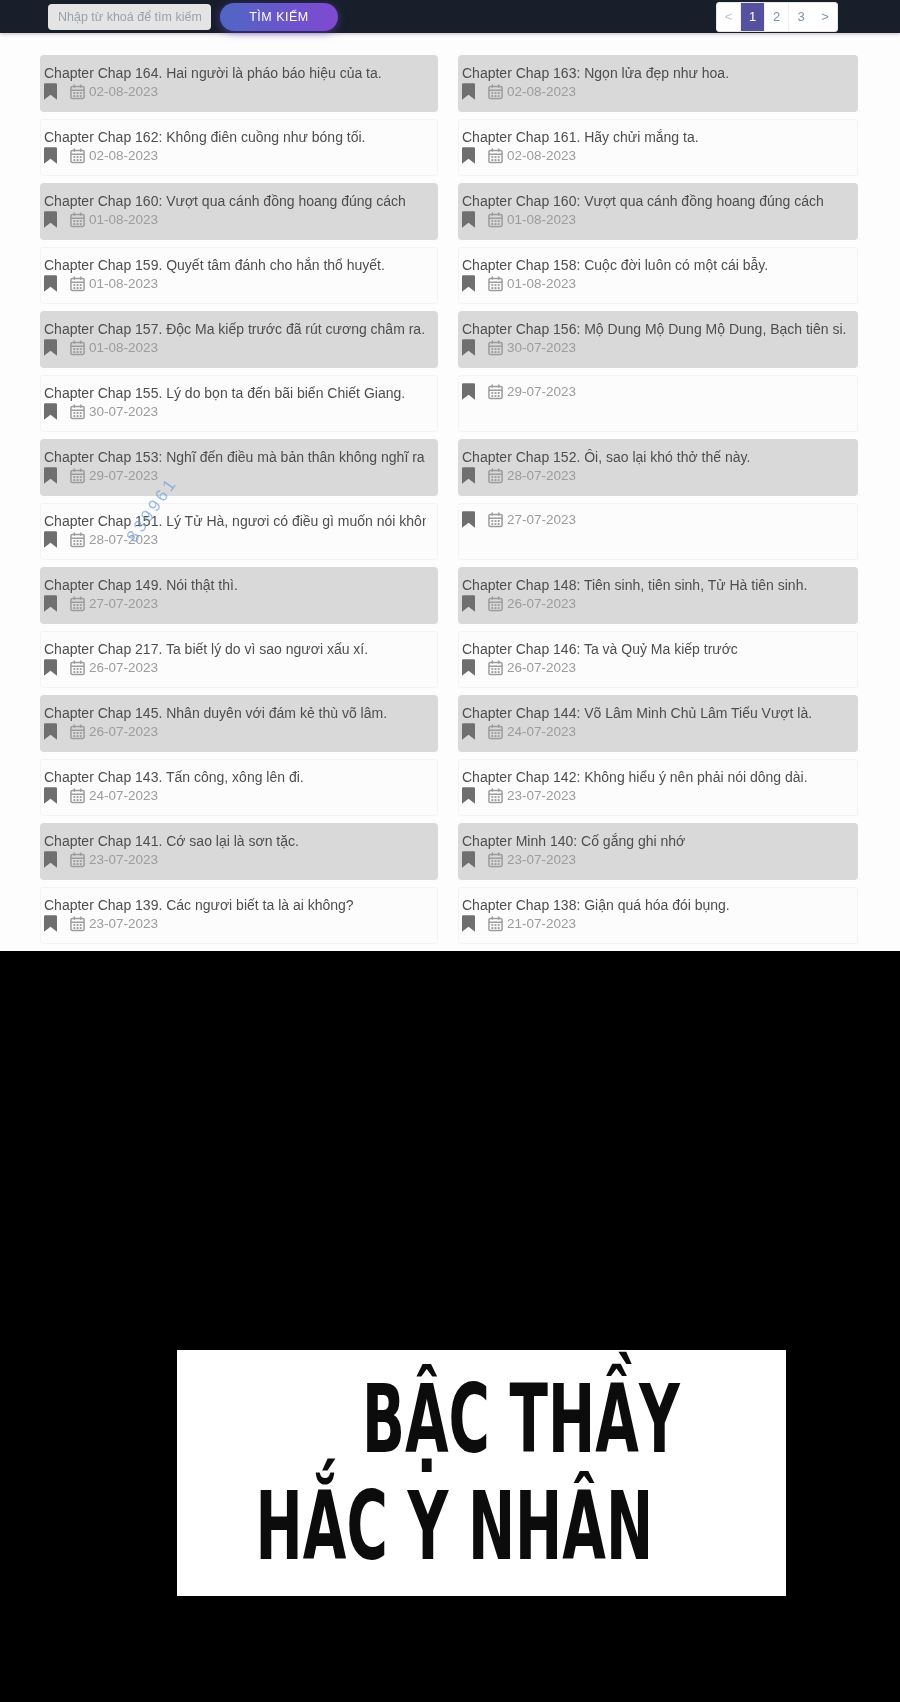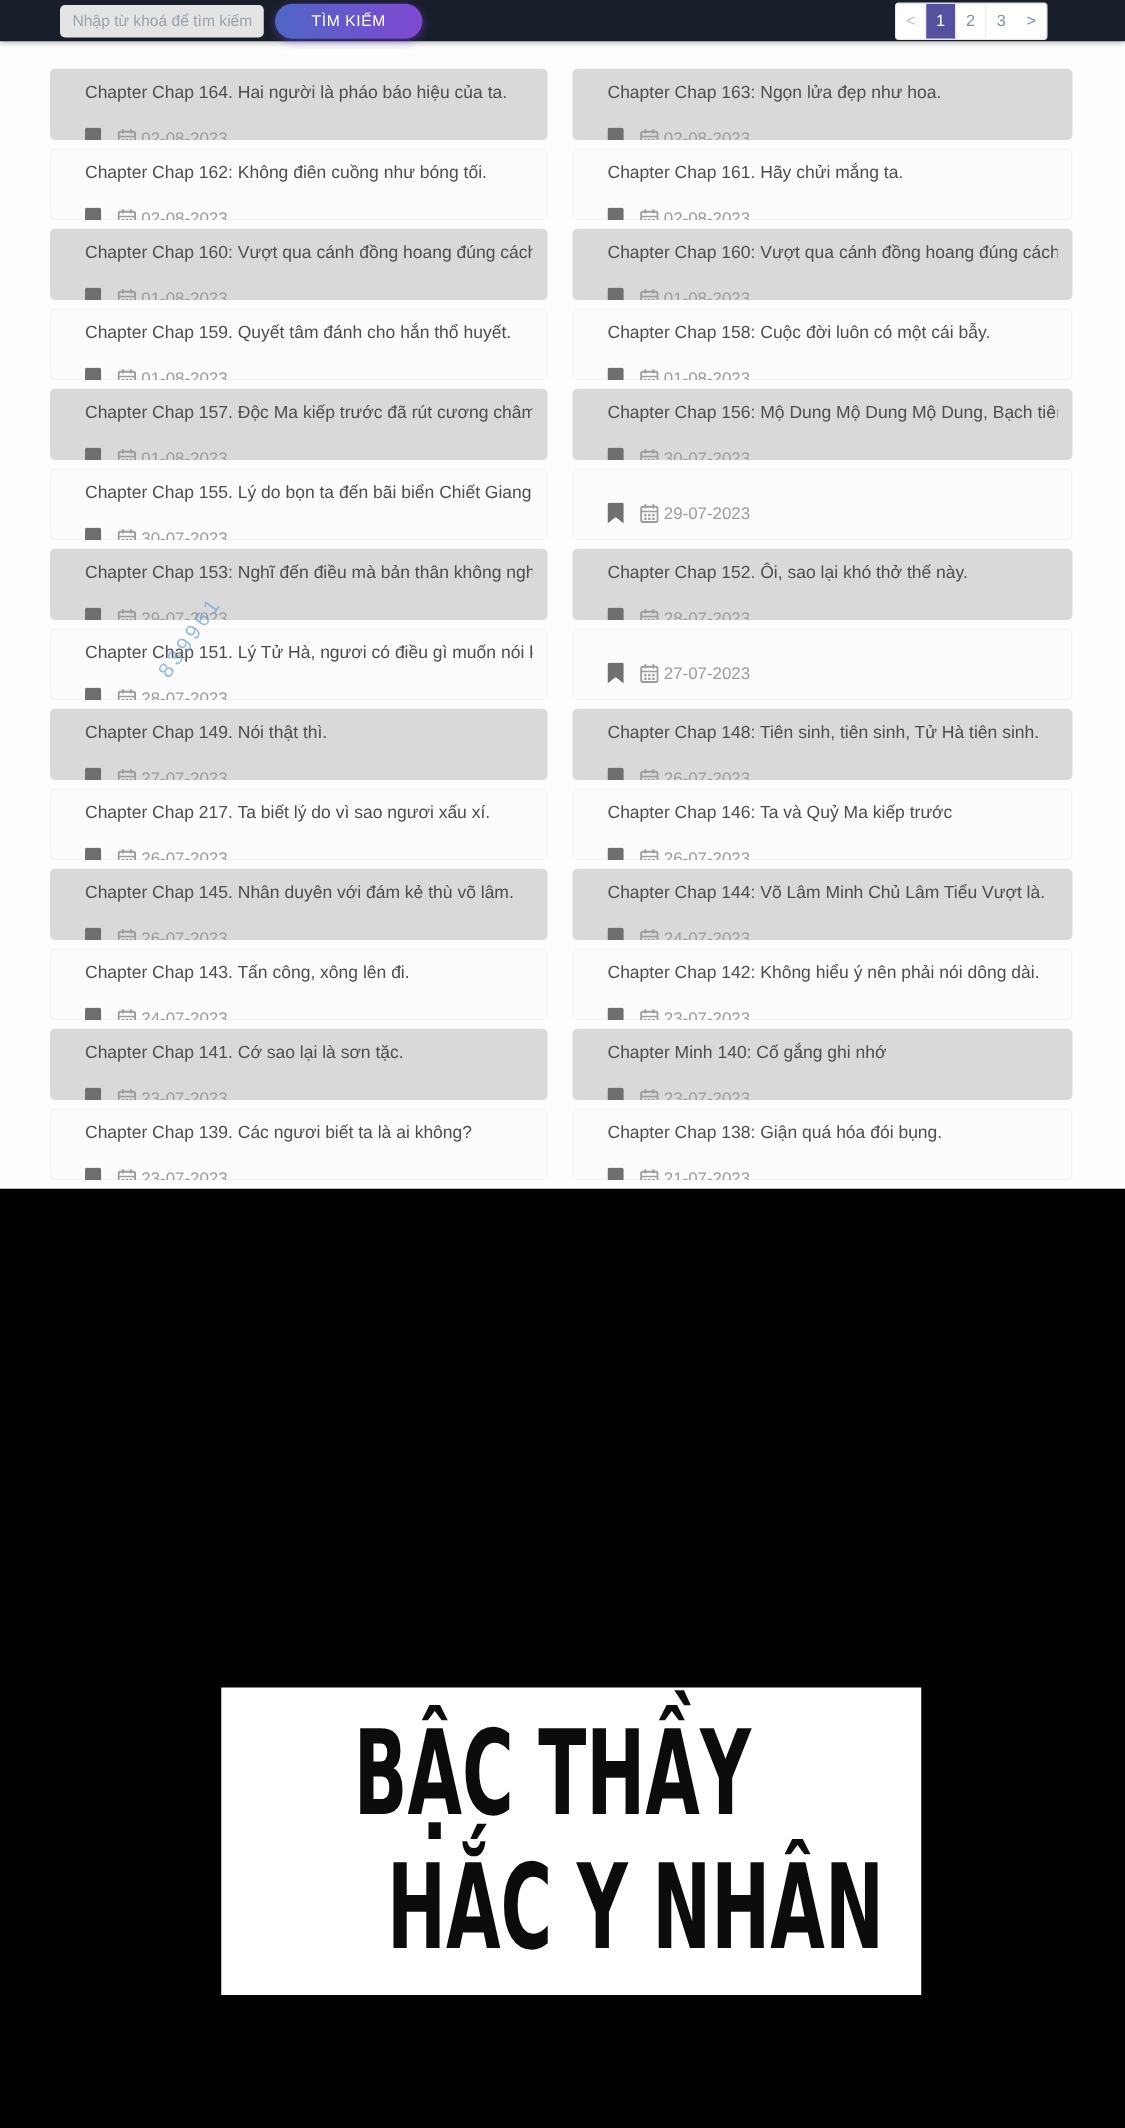--- a/index.html
+++ b/index.html
@@ -27,40 +27,40 @@
   .page-btn:last-child { border-right:none; }
   .page-btn.prev { color:#b9c4cf; }
   .page-btn.active { background:#55519e; color:#fff; }
 
   
   .content { padding:22px 0 0 40px; }
   .columns { display:flex; gap:20px; }
   .col-left  { width:398px; }
   .col-right { width:400px; }
   .chapter-item { height:57px; margin-bottom:7px; border-radius:4px;
-                  padding:8px 12px 0 28px; overflow:hidden; cursor:pointer; }
+                  padding:8px 12px 0 4px; overflow:hidden; cursor:pointer; }
   .chapter-item.shade { background:#d9d9d9; }
   .chapter-item.plain { background:#fcfcfc; box-shadow:inset 0 0 0 1px #f3f3f3; }
   .chapter-title { font-size:14px; color:#4e4e4e; white-space:nowrap; overflow:hidden;
                    line-height:20px; }
-  .chapter-meta { margin-top:19px; display:flex; align-items:center; }
+  .chapter-meta { margin-top:0; display:flex; align-items:center; }
   .bookmark-ic { color:#6f6f6f; margin-right:13px; display:flex; }
   .cal-ic { color:#9c9c9c; margin-right:4px; display:flex; }
   .chapter-date { font-size:13.5px; color:#9c9c9c; }
 
   
   .watermark { position:absolute; left:115px; top:500px; transform:rotate(-55deg);
                color:rgba(110,160,215,.7); font-size:17px; letter-spacing:3px;
                pointer-events:none; z-index:9; }
   .page-wrap { position:relative; }
 
   
   .comic-section { height:758px; background:#000; position:relative; }
-  .comic-panel { position:absolute; left:177px; top:399px; width:560px; height:246px;
-                 background:#fff; display:flex; flex-direction:column; align-items:flex-start;
+  .comic-panel { position:absolute; left:177px; top:399px; width:609px; height:246px;
+                 background:#fff; display:flex; flex-direction:column; align-items:flex-end;
                  justify-content:center; gap:2px; }
   .comic-line { font-family:"DejaVu Sans", sans-serif; font-weight:700; font-size:94px;
                 line-height:1.12; color:#0c0c0c; display:inline-block;
                 transform:scaleX(.6); transform-origin:center; white-space:nowrap; }
 </style>
 </head>
 <body>
 
 <div class="page-wrap">
 

